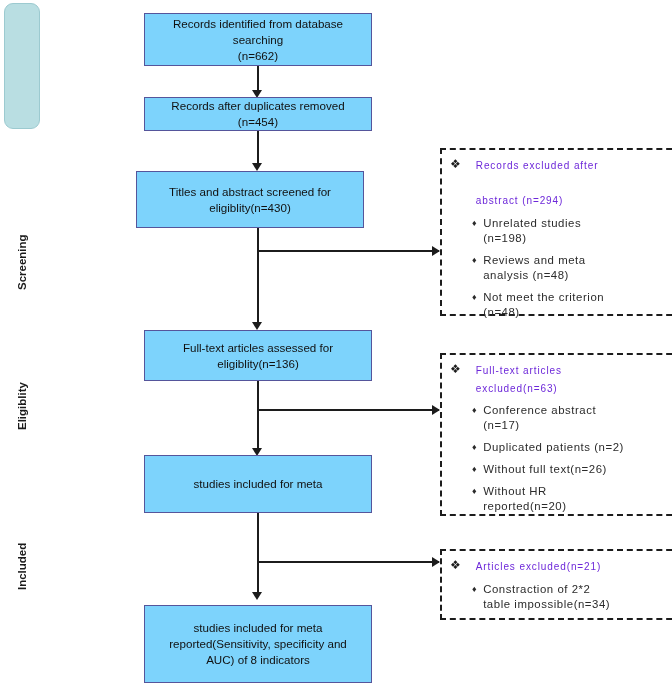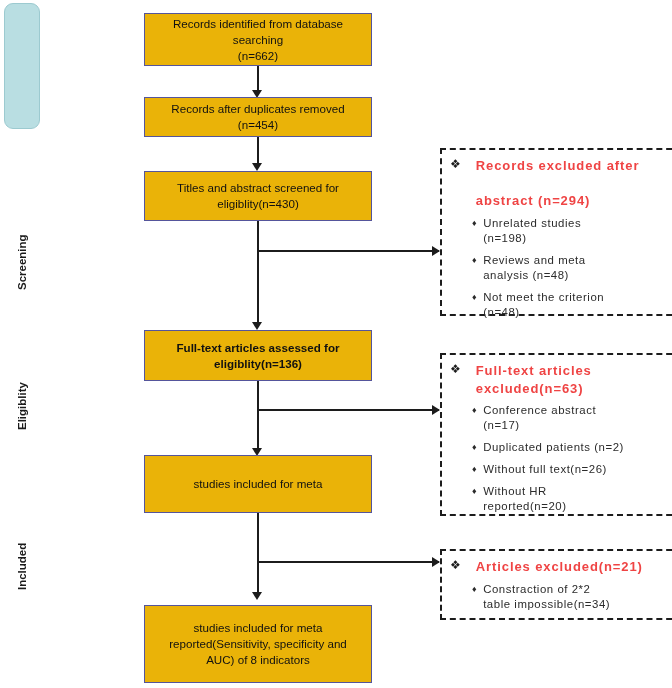--- a/index.html
+++ b/index.html
@@ -42,21 +42,21 @@
     white-space: nowrap;
     transform-origin: 0 0;
     transform: rotate(-90deg);
   }
 
   
   .proc-box {
     position: absolute;
     box-sizing: border-box;
     border: 1.4px solid #55559b;
-    background: #eab308;
+    background: #7dd3fc;
     display: flex;
     align-items: center;
     justify-content: center;
     text-align: center;
     font-family: "Liberation Sans", sans-serif;
     font-size: 11.6px;
     line-height: 16px;
     color: #111111;
     padding: 2px 5px;
   }
@@ -77,25 +77,25 @@
     gap: 7px;
   }
   .excl-diamond {
     font-size: 12px;
     line-height: 15px;
     color: #1c1c1c;
     flex: 0 0 auto;
     padding-left: 2px;
   }
   .excl-title {
-    font-weight: bold;
-    font-size: 13px;
+    font-weight: normal;
+    font-size: 10px;
     line-height: 17.5px;
     letter-spacing: 0.9px;
-    color: #ef4444;
+    color: #6d28d9;
     padding-left: 8px;
   }
   .excl-list {
     margin: 6px 0 0 0;
     padding: 0;
     list-style: none;
   }
   .excl-list li {
     display: flex;
     align-items: flex-start;
@@ -176,35 +176,35 @@
   <div class="arrow-right" style="left:432px; top:557px;"></div>
 
   <div class="proc-box" style="left:144px; top:13px; width:228px; height:53px;">
     <div class="inner">
       <div>Records identified from database</div>
       <div>searching</div>
       <div>(n=662)</div>
     </div>
   </div>
 
-  <div class="proc-box" style="left:144px; top:97px; width:228px; height:40px;">
+  <div class="proc-box" style="left:144px; top:97px; width:228px; height:34px;">
     <div class="inner">
       <div>Records  after duplicates removed</div>
       <div>(n=454)</div>
     </div>
   </div>
 
-  <div class="proc-box" style="left:144px; top:171px; width:228px; height:50px;">
+  <div class="proc-box" style="left:136px; top:171px; width:228px; height:57px;">
     <div class="inner">
       <div>Titles and abstract screened for</div>
       <div>eligiblity(n=430)</div>
     </div>
   </div>
 
-  <div class="proc-box" style="left:144px; top:330px; width:228px; height:51px;font-weight:bold;">
+  <div class="proc-box" style="left:144px; top:330px; width:228px; height:51px;">
     <div class="inner">
       <div>Full-text articles assessed for</div>
       <div>eligiblity(n=136)</div>
     </div>
   </div>
 
   <div class="proc-box" style="left:144px; top:455px; width:228px; height:58px;">
     <div class="inner">
       <div>studies included  for meta</div>
     </div>

